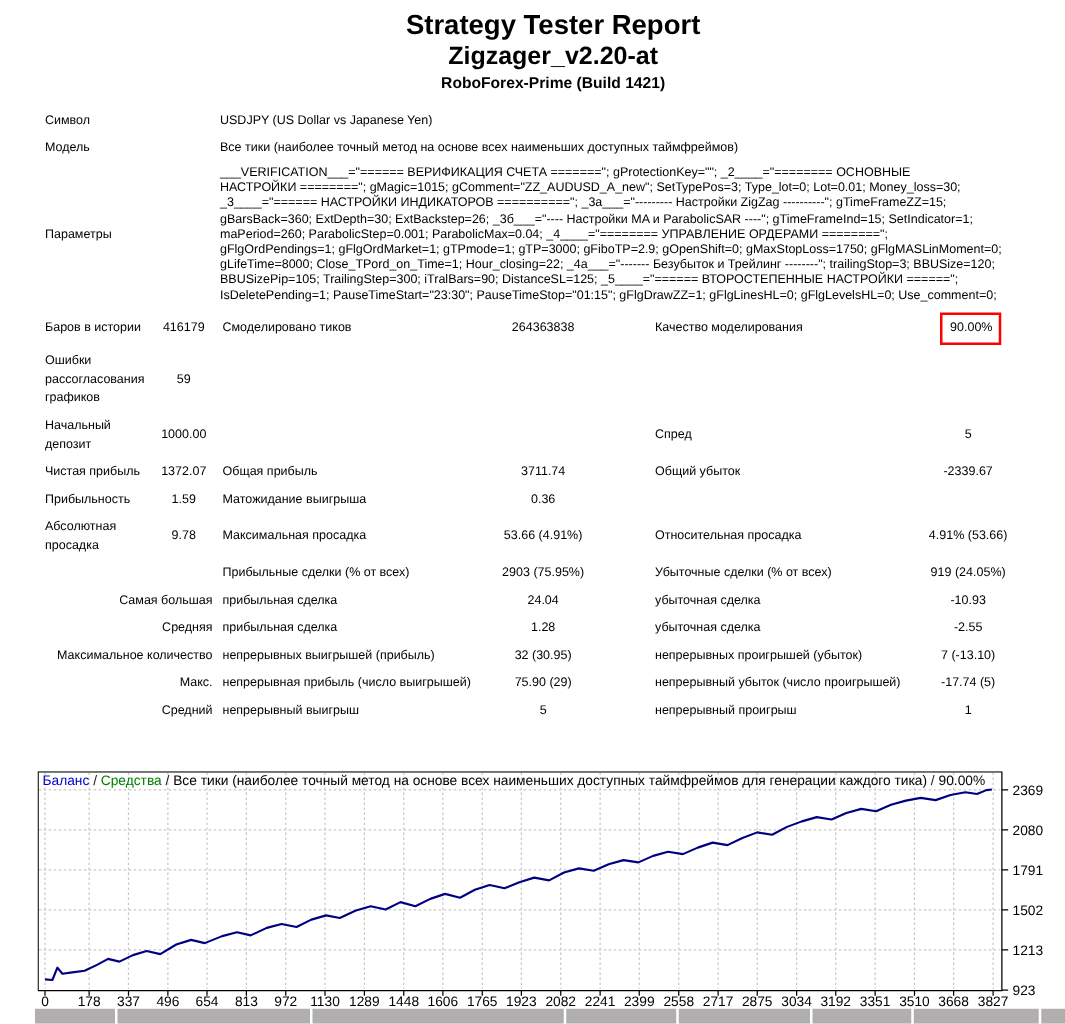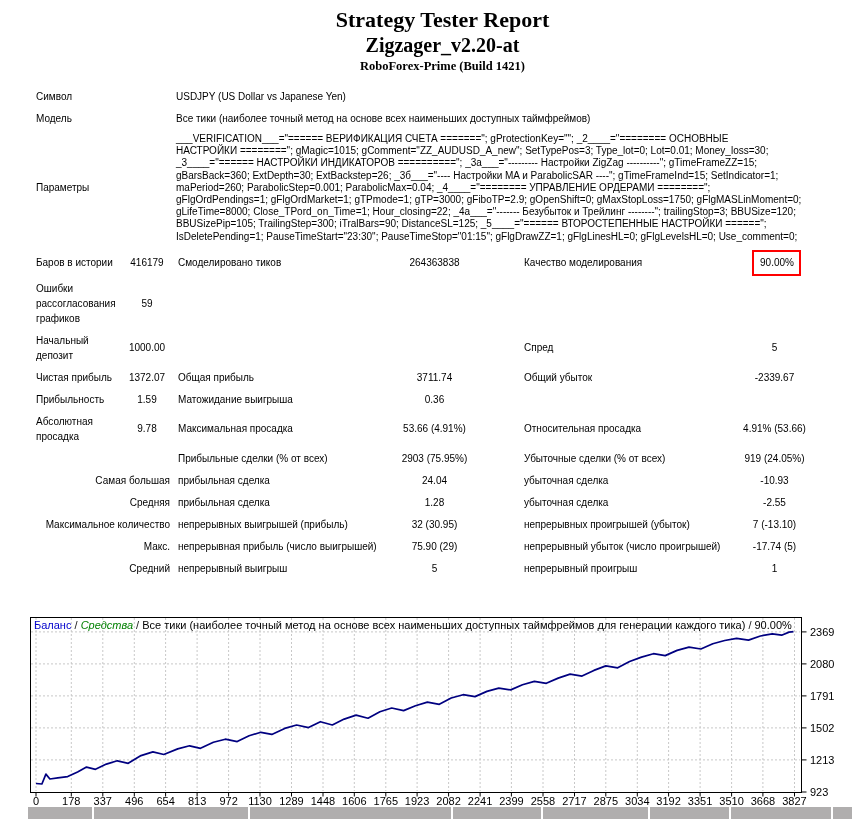--- a/index.html
+++ b/index.html
@@ -2,21 +2,21 @@
 <html><head>
 <meta charset="utf-8">
 <style>
   html,body{margin:0;padding:0}
   body{
     width:852px;height:819px;position:relative;overflow:hidden;
     background:#ffffff;color:#000;
     font-family:"Liberation Sans",sans-serif;
   }
   .titles{width:813px;margin:6px 0 4px 36px;text-align:center;
-    font-family:Liberation Serif, serif;font-weight:bold}
+    font-family:Liberation Sans, sans-serif;font-weight:bold}
   .h1{font-size:22px;line-height:27px}
   .h2{font-size:20px;line-height:21px;margin-top:2px}
   .h3{font-size:12.5px;line-height:15px;margin-top:3px}
 
   table.report{table-layout:fixed;border-collapse:collapse;width:813px;
     margin:12px 0 0 36px;font-size:10px}
   td{padding:3px 0 4px;line-height:15px;vertical-align:middle}
   td.c1{overflow:visible}
   td.c2,td.c4,td.c6{text-align:center;white-space:nowrap}
   td.c3{padding-left:8px;white-space:nowrap}
@@ -279,21 +279,21 @@
       <line x1="1" y1="46.9" x2="770" y2="46.9" stroke="#c8c8c8" stroke-dasharray="2,2"></line>
       <line x1="771.5" y1="46.9" x2="776.5" y2="46.9" stroke="#000"></line>
       <text x="780" y="50.9">2080</text>
       <line x1="1" y1="14.9" x2="770" y2="14.9" stroke="#c8c8c8" stroke-dasharray="2,2"></line>
       <line x1="771.5" y1="14.9" x2="776.5" y2="14.9" stroke="#000"></line>
       <text x="780" y="18.9">2369</text>
       <rect x="0.5" y="0.5" width="771" height="175" fill="none" stroke="#000"></rect>
       <polyline points="6.0,166.5 11.9,167.0 15.9,157.1 19.9,162.0 27.8,160.9 37.7,159.6 47.6,154.9 56.5,150.1 65.5,152.3 76.4,147.1 87.3,143.8 98.2,146.3 111.0,138.6 122.9,134.9 133.8,137.5 147.7,131.9 159.6,128.8 170.5,131.3 183.4,125.3 195.3,122.2 207.2,124.6 219.1,118.7 230.9,115.3 241.8,117.4 254.7,111.4 266.6,108.0 278.5,110.6 290.4,104.7 302.3,108.0 314.2,102.1 326.1,98.1 338.0,101.2 349.9,94.8 361.7,91.0 373.6,93.6 385.5,88.8 397.4,85.1 409.3,87.3 421.2,81.0 433.1,77.7 445.0,79.6 456.9,74.4 468.8,71.1 480.7,72.9 492.5,67.7 504.4,64.4 516.3,66.3 528.2,61.1 540.1,57.1 552.0,59.1 563.9,53.4 575.8,48.9 587.7,50.8 599.6,44.5 611.5,40.1 623.4,36.7 635.2,38.6 647.1,33.4 659.0,30.1 670.9,32.0 682.8,26.8 694.7,23.5 706.6,21.3 718.5,23.1 730.4,19.0 742.3,16.8 751.6,18.2 759.1,15.1 763.5,14.6" fill="none" stroke="#000080" stroke-width="1.7" stroke-linejoin="round"></polyline>
     </svg>
   <div class="chart-header">
-    <span style="color: rgb(0, 0, 204);">Баланс</span><span class="sep"> / </span><span style="color: rgb(0, 128, 0); font-style: italic;">Средства</span><span class="sep"> / </span><span>Все тики (наиболее точный метод на основе всех наименьших доступных таймфреймов для генерации каждого тика)</span><span class="sep"> / </span><span>90.00%</span>
+    <span style="color: rgb(0, 0, 204);">Баланс</span><span class="sep"> / </span><span style="color: rgb(0, 128, 0);">Средства</span><span class="sep"> / </span><span>Все тики (наиболее точный метод на основе всех наименьших доступных таймфреймов для генерации каждого тика)</span><span class="sep"> / </span><span>90.00%</span>
   </div>
 </div>
 
 <div class="bottombar">
     <div style="width: 64px; background: rgb(176, 174, 174);"></div>
     <div style="width: 154px; background: rgb(176, 174, 174);"></div>
     <div style="width: 201px; background: rgb(176, 174, 174);"></div>
     <div style="width: 88px; background: rgb(176, 174, 174);"></div>
     <div style="width: 105px; background: rgb(176, 174, 174);"></div>
     <div style="width: 79px; background: rgb(176, 174, 174);"></div>

